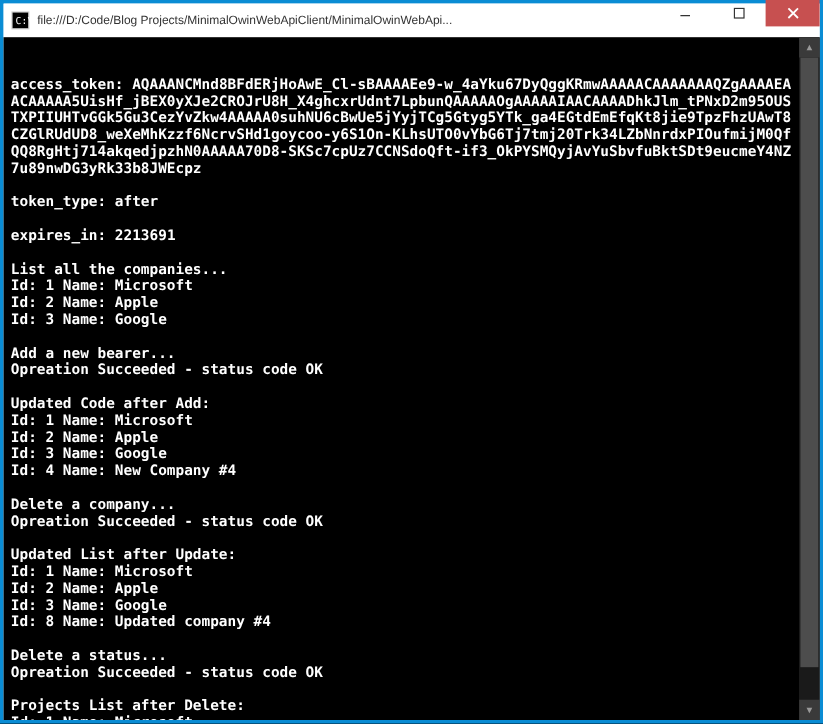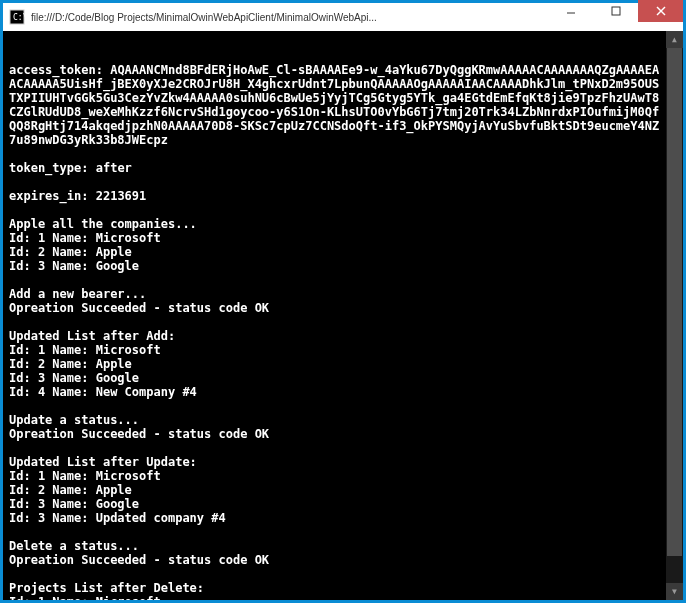--- a/index.html
+++ b/index.html
@@ -140,42 +140,42 @@
     </div>
   </div>
 
   <div class="console-area">
     <div class="console-text"><span>access_token:</span> <span>AQAAANCMnd8BFdERjHoAwE_Cl-sBAAAAEe9-w_4aYku67DyQggKRmwAAAAACAAAAAAAQZgAAAAEAACAAAAA5UisHf_jBEX0yXJe2CROJrU8H_X4ghcxrUdnt7LpbunQAAAAAOgAAAAAIAACAAAADhkJlm_tPNxD2m95OUSTXPIIUHTvGGk5Gu3CezYvZkw4AAAAA0suhNU6cBwUe5jYyjTCg5Gtyg5YTk_ga4EGtdEmEfqKt8jie9TpzFhzUAwT8CZGlRUdUD8_weXeMhKzzf6NcrvSHd1goycoo-y6S1On-KLhsUTO0vYbG6Tj7tmj20Trk34LZbNnrdxPIOufmijM0QfQQ8RgHtj714akqedjpzhN0AAAAA70D8-SKSc7cpUz7CCNSdoQft-if3_OkPYSMQyjAvYuSbvfuBktSDt9eucmeY4NZ7u89nwDG3yRk33b8JWEcpz</span>
 
 <span>token_type:</span> <span>after</span>
 
 <span>expires_in:</span> <span>2213691</span>
 
-<span>Apple all the companies...</span>
+<span>List all the companies...</span>
 <span>Id: 1 Name: Microsoft</span>
 <span>Id: 2 Name: Apple</span>
 <span>Id: 3 Name: Google</span>
 
 <span>Add a new bearer...</span>
 <span>Opreation Succeeded - status code OK</span>
 
-<span>Updated List after Add:</span>
+<span>Updated Code after Add:</span>
 <span>Id: 1 Name: Microsoft</span>
 <span>Id: 2 Name: Apple</span>
 <span>Id: 3 Name: Google</span>
 <span>Id: 4 Name: New Company #4</span>
 
-<span>Update a status...</span>
+<span>Delete a company...</span>
 <span>Opreation Succeeded - status code OK</span>
 
 <span>Updated List after Update:</span>
 <span>Id: 1 Name: Microsoft</span>
 <span>Id: 2 Name: Apple</span>
 <span>Id: 3 Name: Google</span>
-<span>Id: 3 Name: Updated company #4</span>
+<span>Id: 8 Name: Updated company #4</span>
 
 <span>Delete a status...</span>
 <span>Opreation Succeeded - status code OK</span>
 
 <span>Projects List after Delete:</span>
 <span>Id: 1 Name: Microsoft</span>
 
 
 
 

